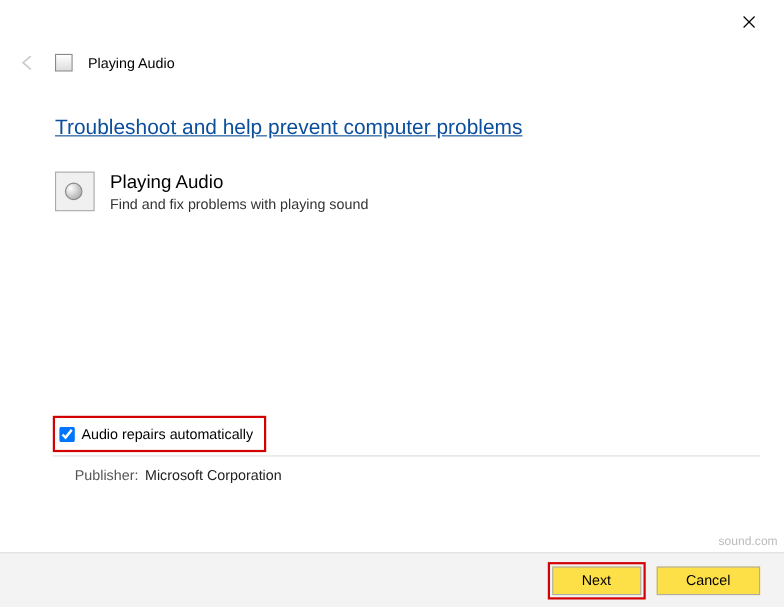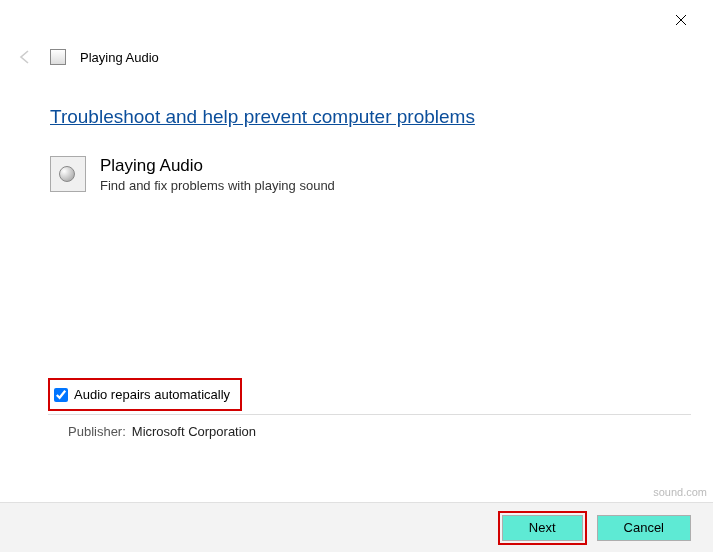--- a/index.html
+++ b/index.html
@@ -138,21 +138,21 @@
       border-top: 1px solid #e0e0e0;
       display: flex;
       justify-content: flex-end;
       align-items: center;
       padding-right: 22px;
       gap: 10px;
     }
     .btn {
       min-width: 78px;
       height: 26px;
-      background: #5eead4;
+      background: #fde047;
       border: 1px solid #adadad;
       font-size: 13px;
       display: flex;
       align-items: center;
       justify-content: center;
       cursor: pointer;
       padding: 0 26px;
     }
     .btn-next-wrap {
       border: 2.5px solid #d20000;

